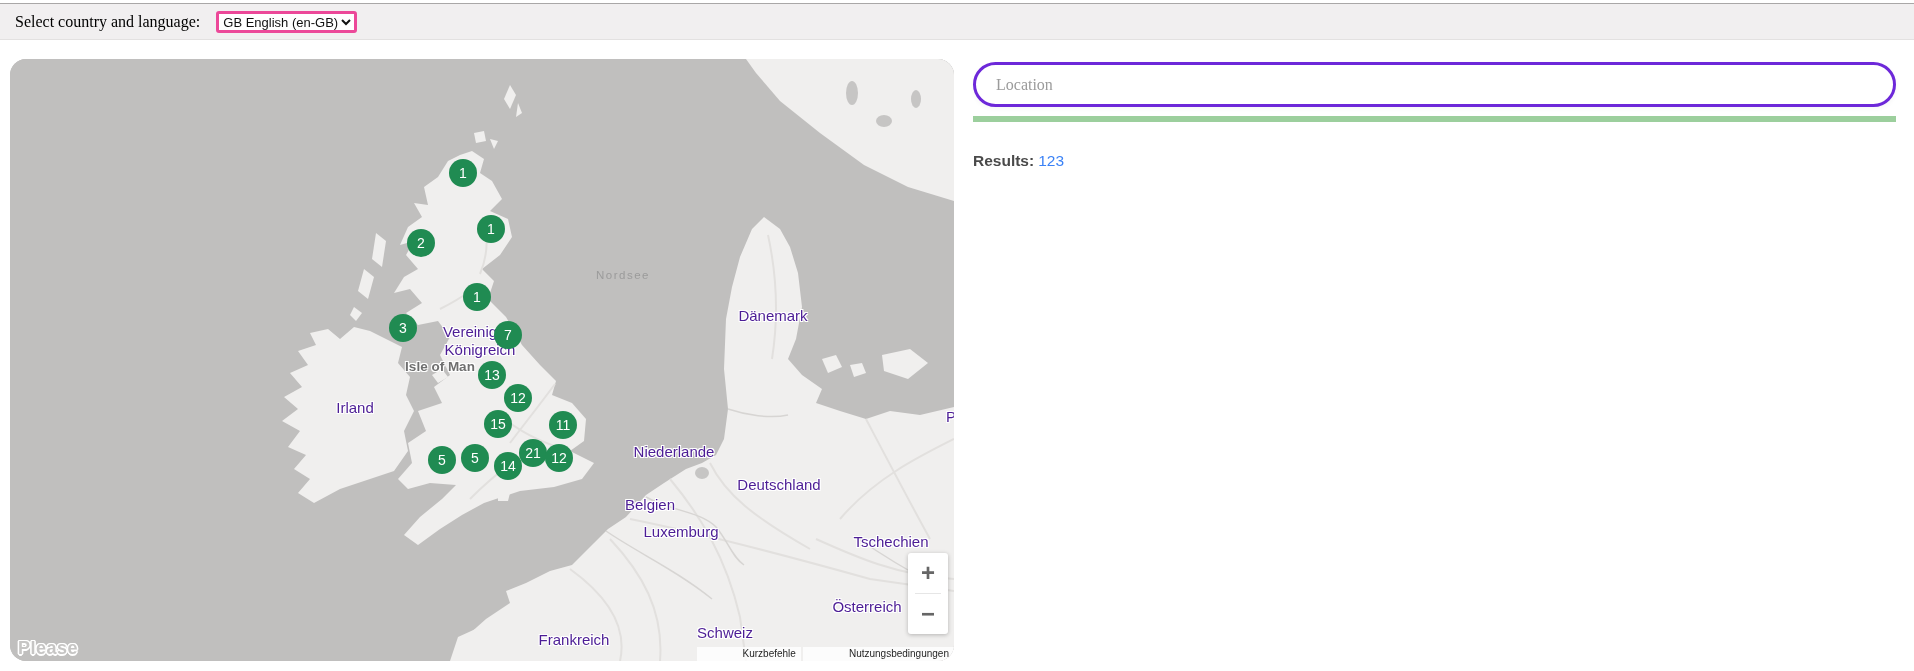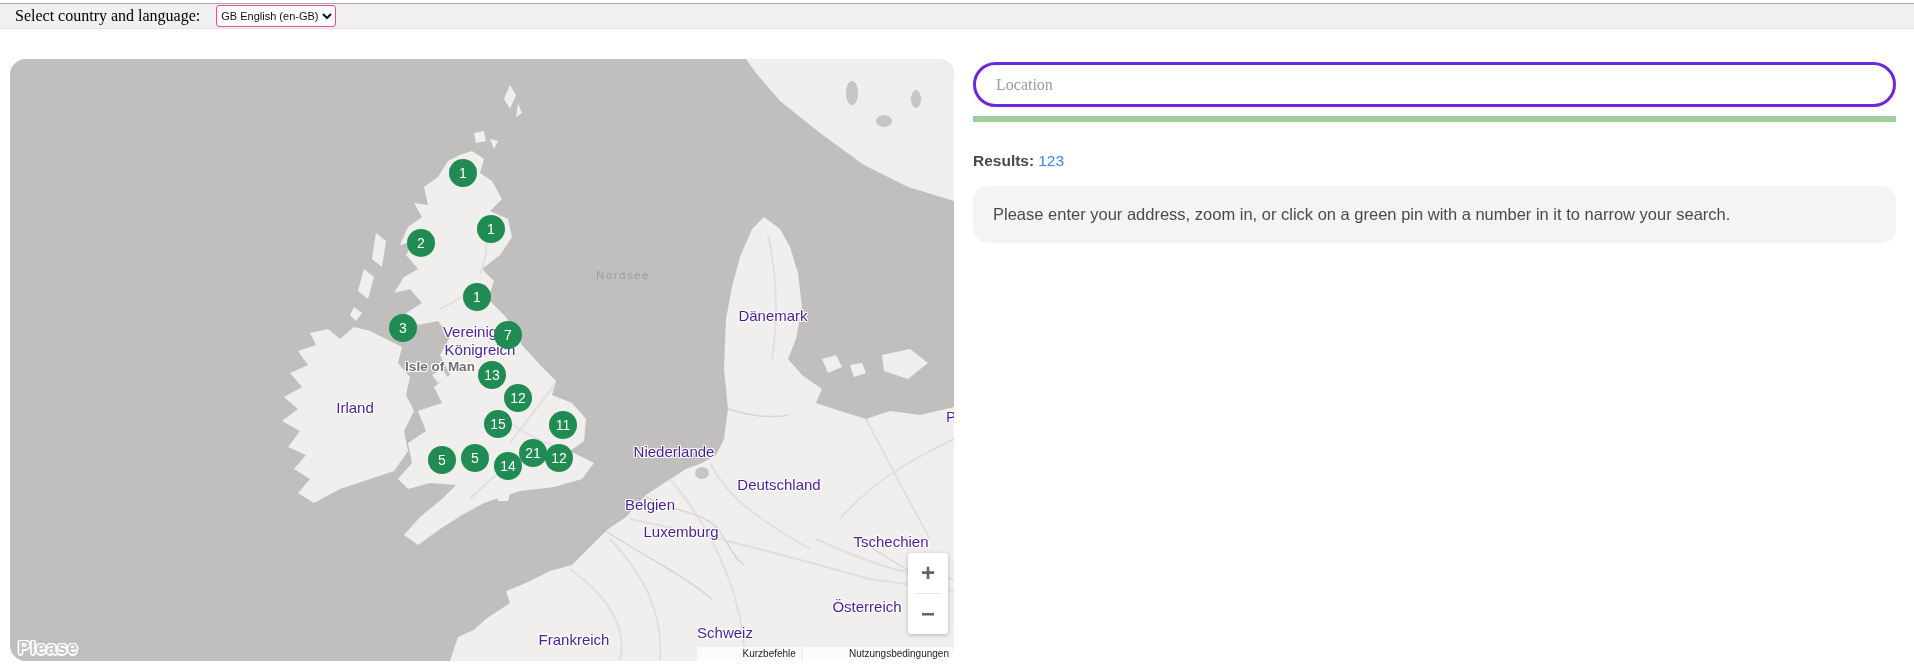--- a/index.html
+++ b/index.html
@@ -1,25 +1,25 @@
 <!DOCTYPE html>
 <html style="--pin-green: #208b52; --accent-green: #9ccf9d;"><head>
 <meta charset="utf-8">
 <style>
   html,body{margin:0;padding:0;background:#fff;}
   .screen{position:relative;width:1914px;height:671px;background:#fff;overflow:hidden;
           font-family:"Liberation Sans",sans-serif;}
 
   
-  .topbar{position:absolute;left:0;top:3px;width:100%;height:26px;background:#f1eff0;
+  .topbar{position:absolute;left:0;top:3px;width:100%;height:37px;background:#f1eff0;
           border-top:1px solid #a9a7a7;border-bottom:1px solid #e3e1e1;
           display:flex;align-items:center;padding-left:15px;box-sizing:border-box;}
   .topbar-label{font-family:"Liberation Serif",serif;font-size:16px;color:#000;}
-  .lang-select{margin-left:16px;font-family:"Liberation Sans",sans-serif;font-size:11px;
-               height:22px;border:1px solid #ec4899;border-radius:3px;background:#fff;color:#111;}
+  .lang-select{margin-left:16px;font-family:"Liberation Sans",sans-serif;font-size:13px;
+               height:22px;border:3px solid #ec4899;border-radius:3px;background:#fff;color:#111;}
 
   
   .map{position:absolute;left:10px;top:59px;width:944px;height:602px;border-radius:16px;
        overflow:hidden;background:#c0bfbe;}
   .map svg{position:absolute;left:0;top:0;}
   .map-overlay{position:absolute;left:0;top:0;width:100%;height:100%;}
 
   .pin{position:absolute;width:28px;height:28px;border-radius:50%;background:var(--pin-green,#208b52);
        color:#fff;font-size:14px;display:flex;align-items:center;justify-content:center;
        transform:translate(-50%,-50%);cursor:pointer;}
@@ -200,16 +200,15 @@
       <span class="link">Nutzungsbedingungen</span>
     </div>
   </div>
 
   <div class="panel">
     <input class="location-input" type="text" placeholder="Location" style="">
     <div class="accent-bar"></div>
     <div class="results-row">
       <span class="results-label">Results:</span><span class="results-count">123</span>
     </div>
-    <div class="message-box">Please enter your address, zoom in, or click on a green pin with a number in it to narrow your search.</div>
   </div>
 
 </div>
 
 </body></html>

